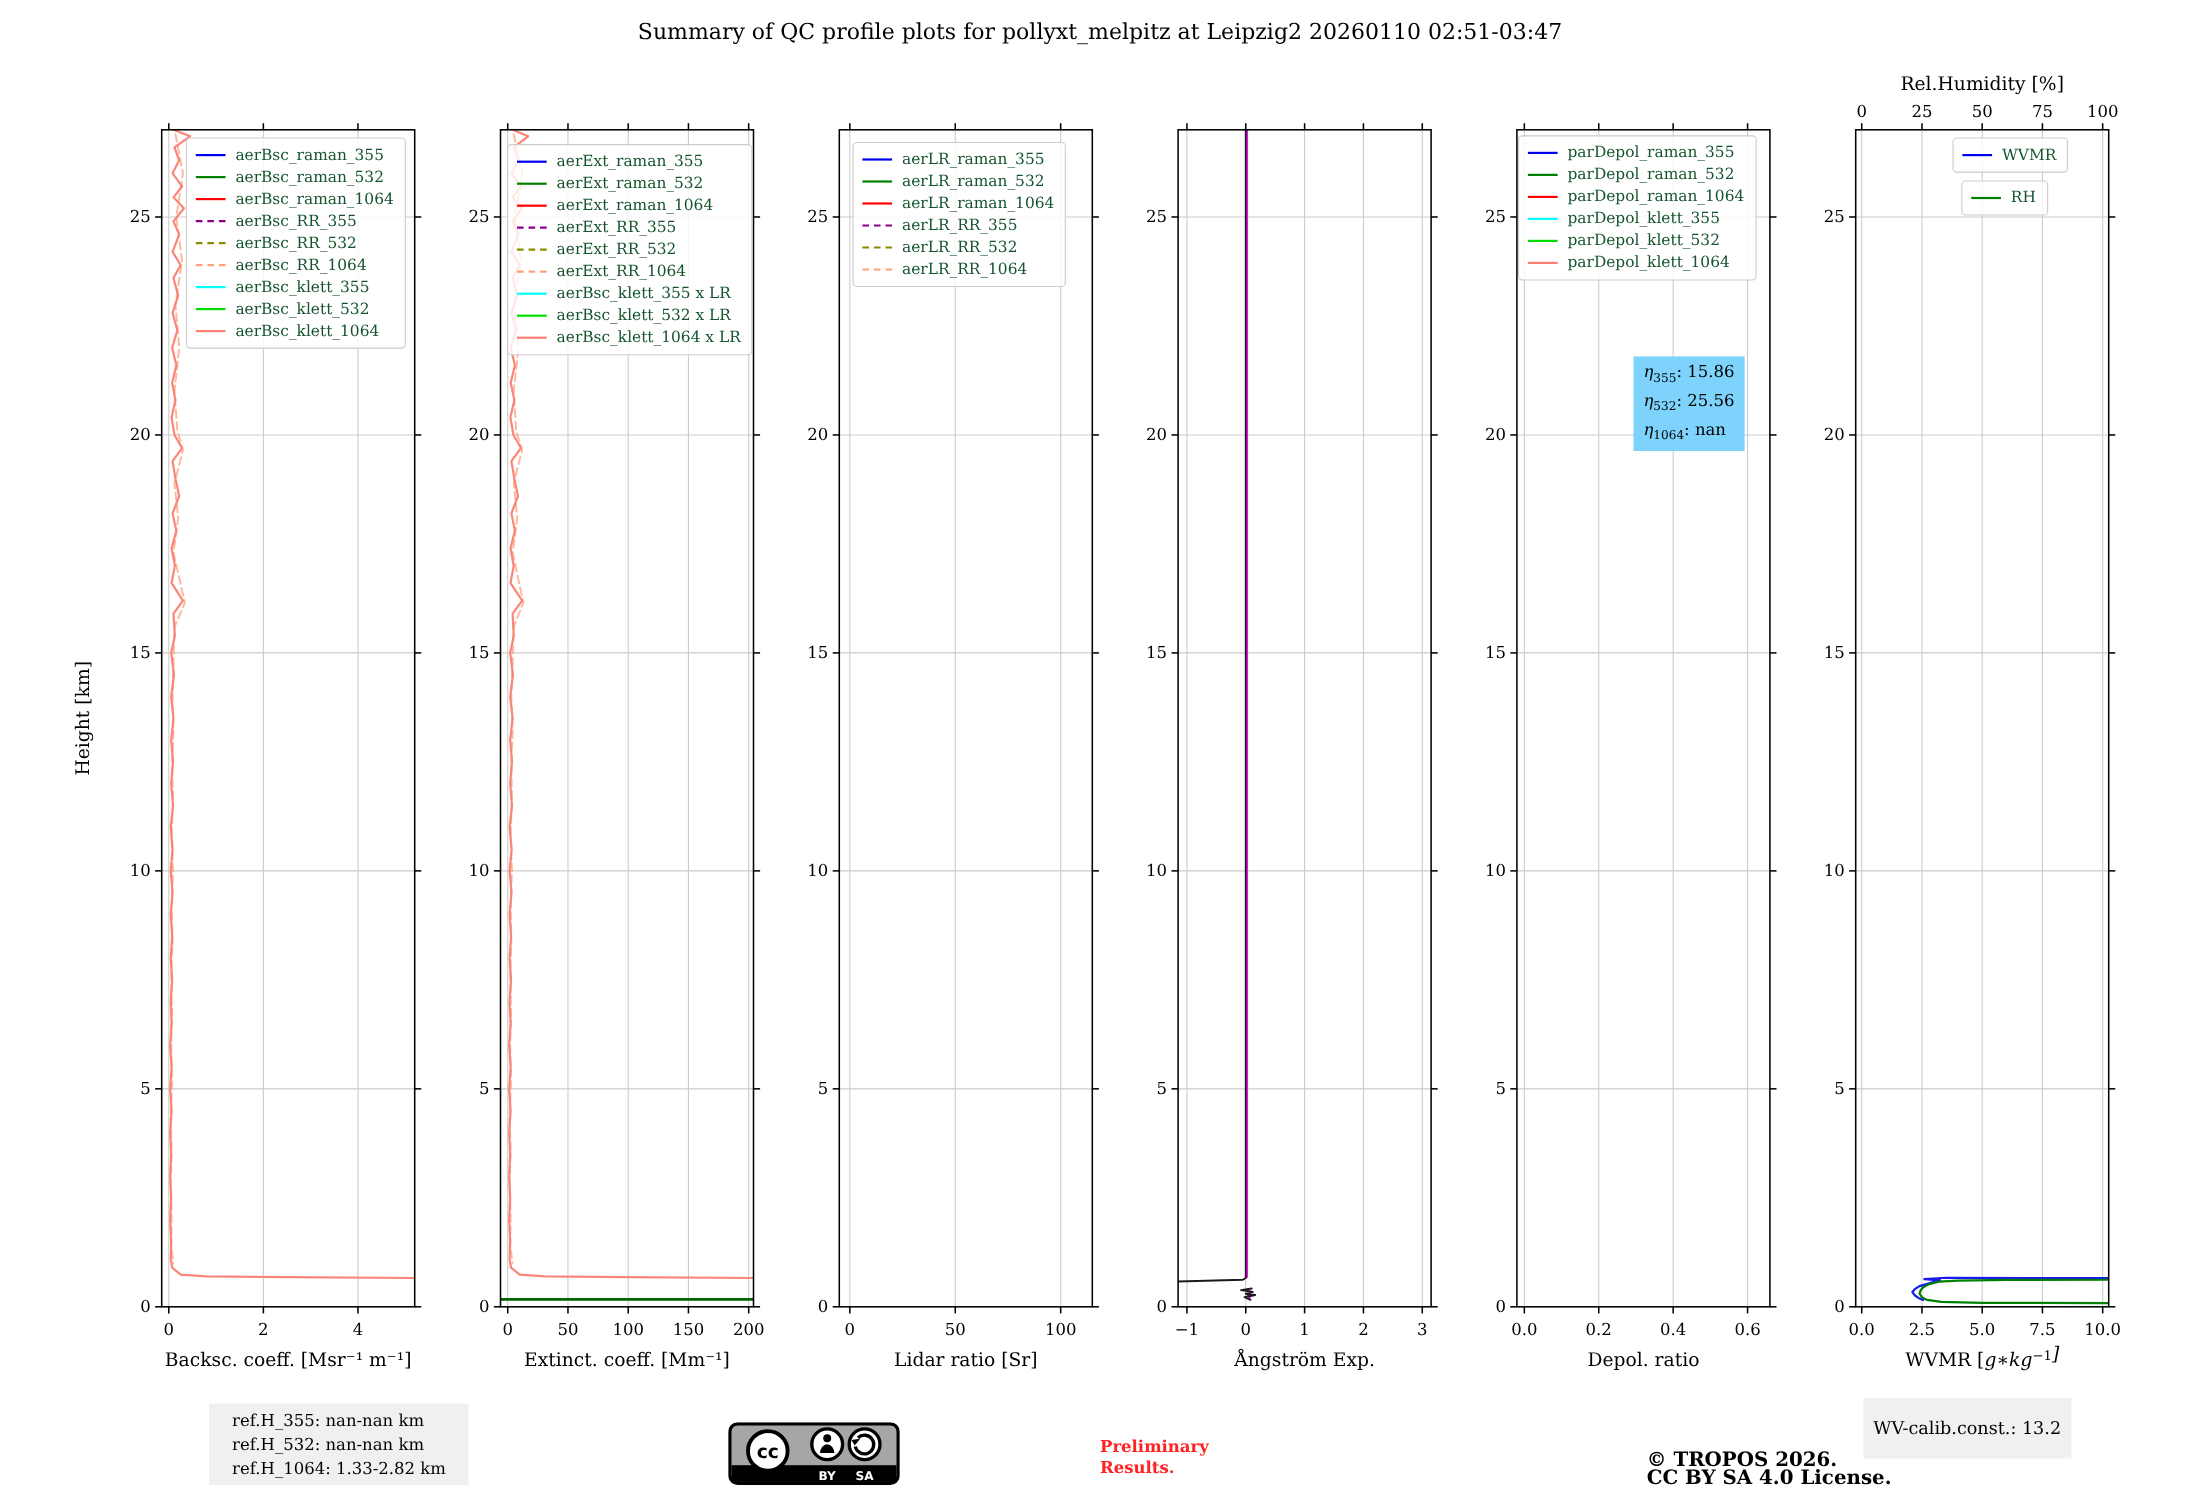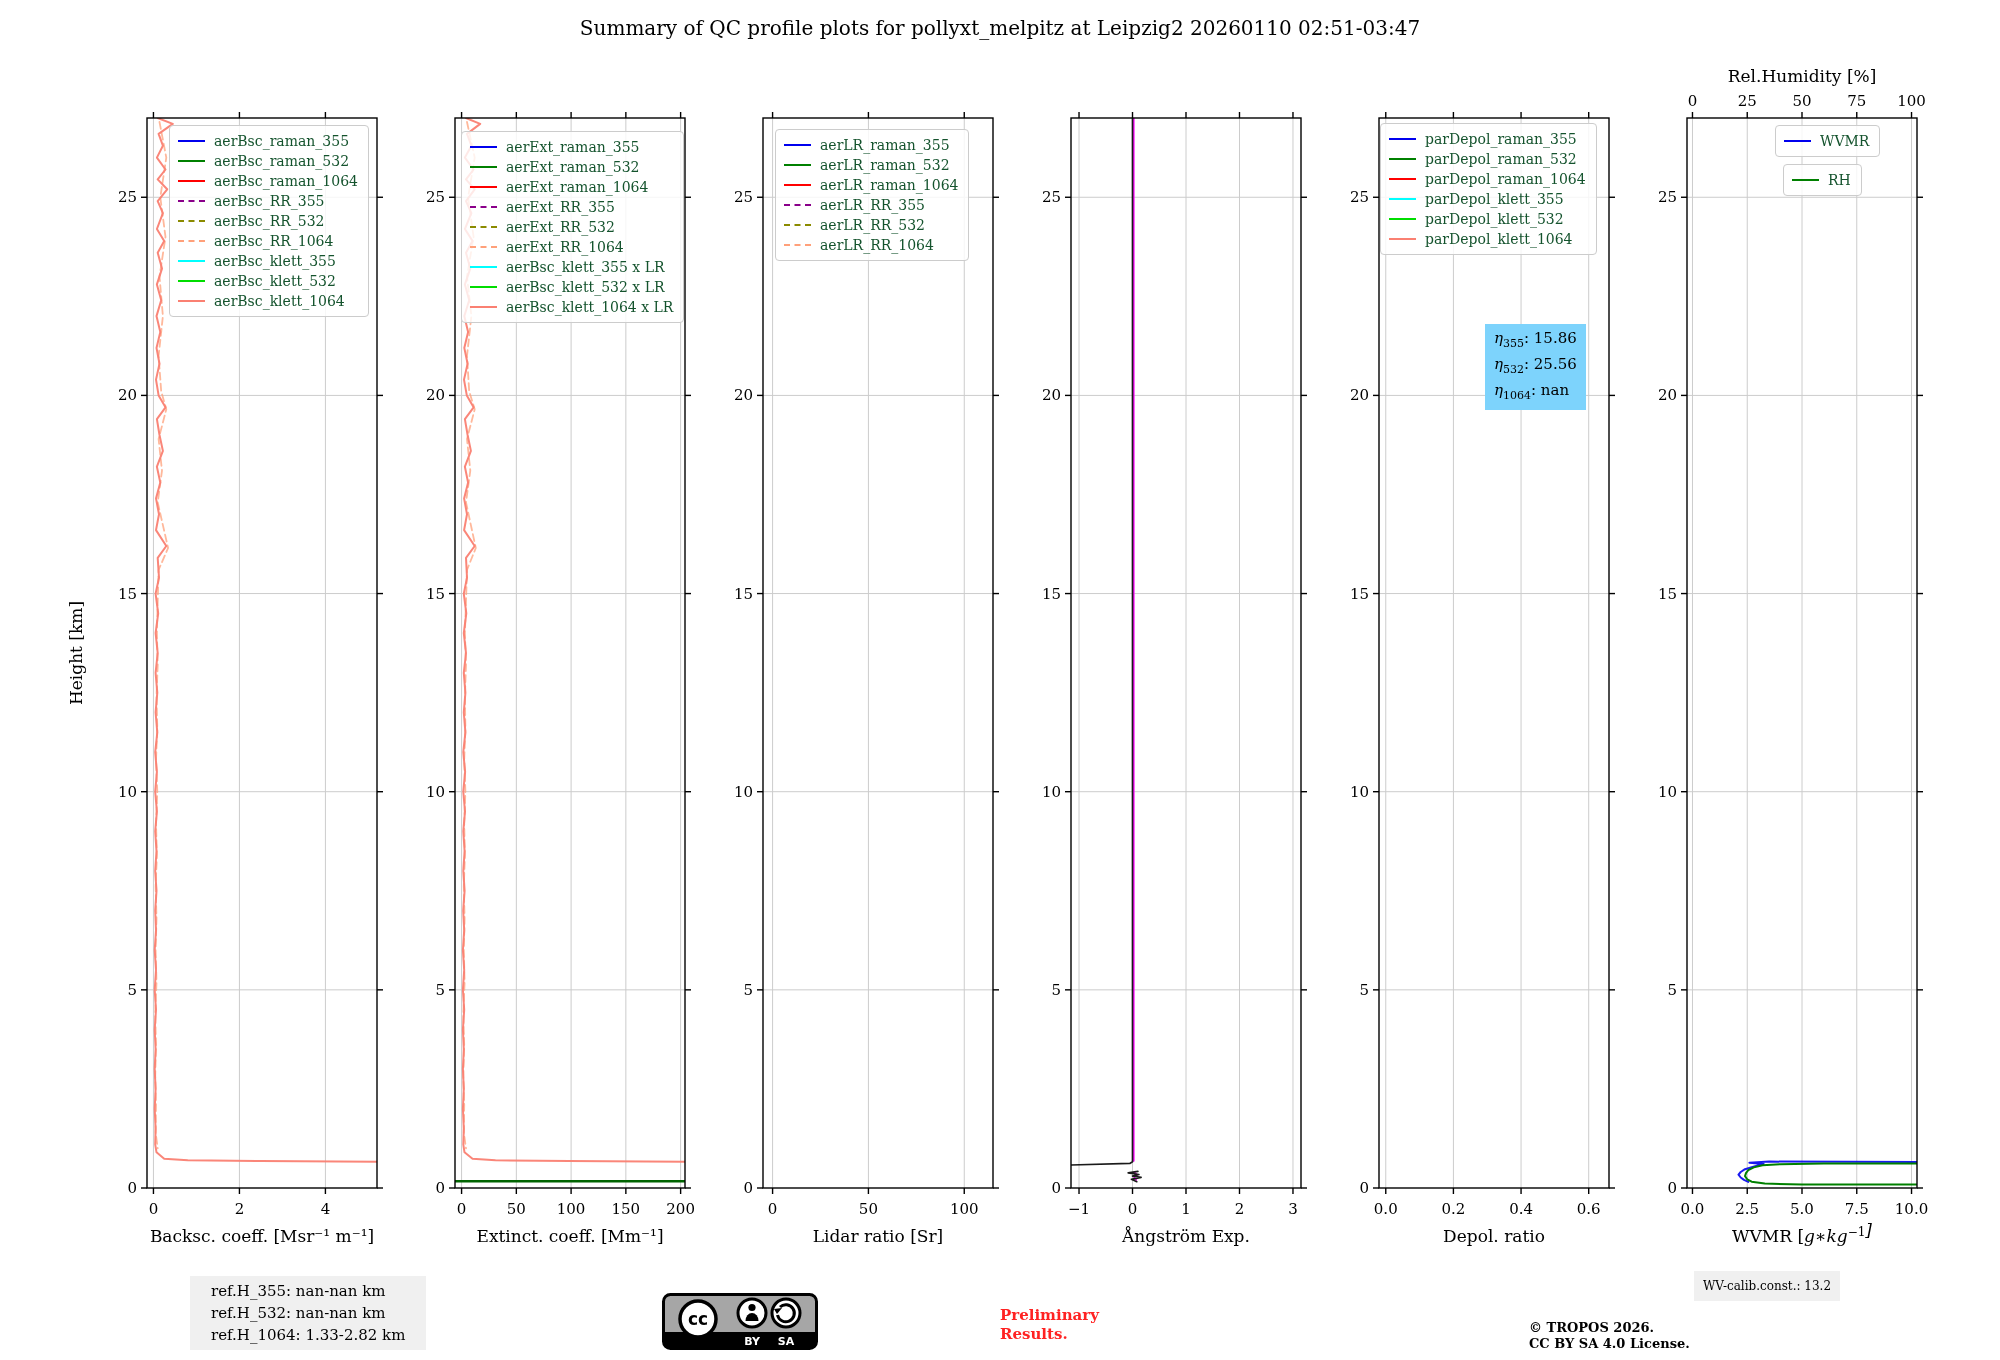--- a/index.html
+++ b/index.html
@@ -15,23 +15,23 @@
   .lrow{display:flex;align-items:center;height:20px;}
   .lline{display:inline-block;width:27px;height:0;margin-right:9px;border-top-width:2px;border-top-style:solid;}
   .ltext{font-size:14px;color:#14532d;}
   .anno{position:absolute;background:#7dd3fc;padding:4px 9px;font-size:15px;line-height:21px;z-index:1;}
   .anno sub{font-size:11px;}
   .anno.faded{color:#c3c3c3;background:rgba(242,242,242,0.75);text-align:right;z-index:1;}
   .anno.solid{z-index:6;}
   .refbox{position:absolute;left:190px;top:1276px;background:#f0f0f0;padding:4px 21px;
           font-size:15px;line-height:22px;}
   .prelim{position:absolute;left:1000px;top:1306px;color:#ff2222;font-weight:bold;font-size:15px;line-height:19px;}
-  .tropos{position:absolute;left:1497px;top:1320px;font-weight:bold;font-size:13px;line-height:16px;
-          font-family:"DejaVu Serif","Liberation Serif",serif;margin-left:32px;}
-  .wvcal{position:absolute;left:1694px;top:1271px;background:#f0f0f0;padding:8px 9px;font-size:12px;}
+  .tropos{position:absolute;left:1497px;top:1320px;font-weight:bold;font-size:18px;line-height:16px;
+          font-family:"DejaVu Serif","Liberation Serif",serif;}
+  .wvcal{position:absolute;left:1694px;top:1271px;background:#f0f0f0;padding:18px 9px;font-size:16px;}
   .ccbadge{position:absolute;left:662px;top:1293px;}
   .svgtext{font-family:"DejaVu Serif","Liberation Serif",serif;}
 </style>
 </head>
 <body>
 
 <div class="figure">
   <div class="title">Summary of QC profile plots for pollyxt_melpitz at Leipzig2 20260110 02:51-03:47</div>
   <div class="ylabel">Height [km]</div>
 

